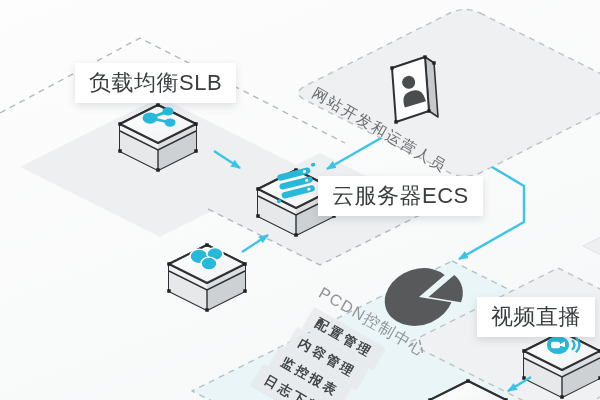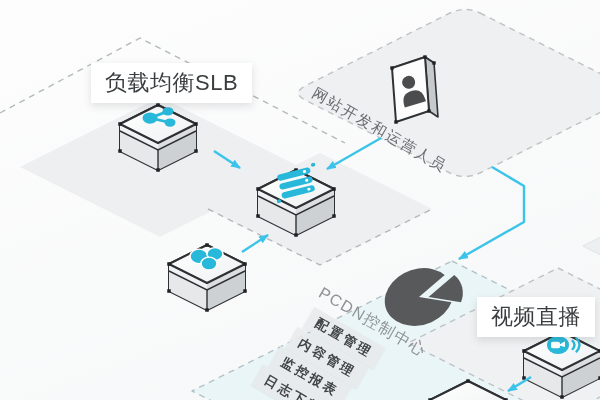--- a/index.html
+++ b/index.html
@@ -23,21 +23,21 @@
   .func-label{
     position:absolute;z-index:2;background:#e8eaebE6;color:#3f4345;
     font-size:13px;font-weight:bold;letter-spacing:3px;padding:3px 9px;
     white-space:nowrap;transform:translate(-50%,-50%) rotate(30deg);
     box-shadow:0 1px 2px rgba(80,90,95,.10);
   }
   #func-0{left:344px;top:338px;}
   #func-1{left:327px;top:358px;}
   #func-2{left:310px;top:377px;}
   #func-3{left:293px;top:395px;}
-  #label-slb{left:75px;top:63px;margin-left:16px;}
+  #label-slb{left:75px;top:63px;}
   #label-rds{left:75px;top:208px;}
   #label-ecs{left:318px;top:176px;}
   #label-live{left:477px;top:297px;}
 </style>
 </head>
 <body>
 
 <div id="stage">
 
 <svg id="diagram-svg" width="600" height="400" viewBox="0 0 600 400">
@@ -160,15 +160,16 @@
 
 <div class="iso-text" id="user-text">网站开发和运营人员</div>
 <div class="iso-text" id="pcdn-text">PCDN控制中心</div>
 
 <div class="func-label" id="func-0">配置管理</div>
 <div class="func-label" id="func-1">内容管理</div>
 <div class="func-label" id="func-2">监控报表</div>
 <div class="func-label" id="func-3">日志下载</div>
 
 <div class="node-label" id="label-slb">负载均衡SLB</div>
+<div class="node-label" id="label-ecs">云服务器ECS</div>
 <div class="node-label" id="label-live">视频直播</div>
 
 </div>
 
 </body></html>

